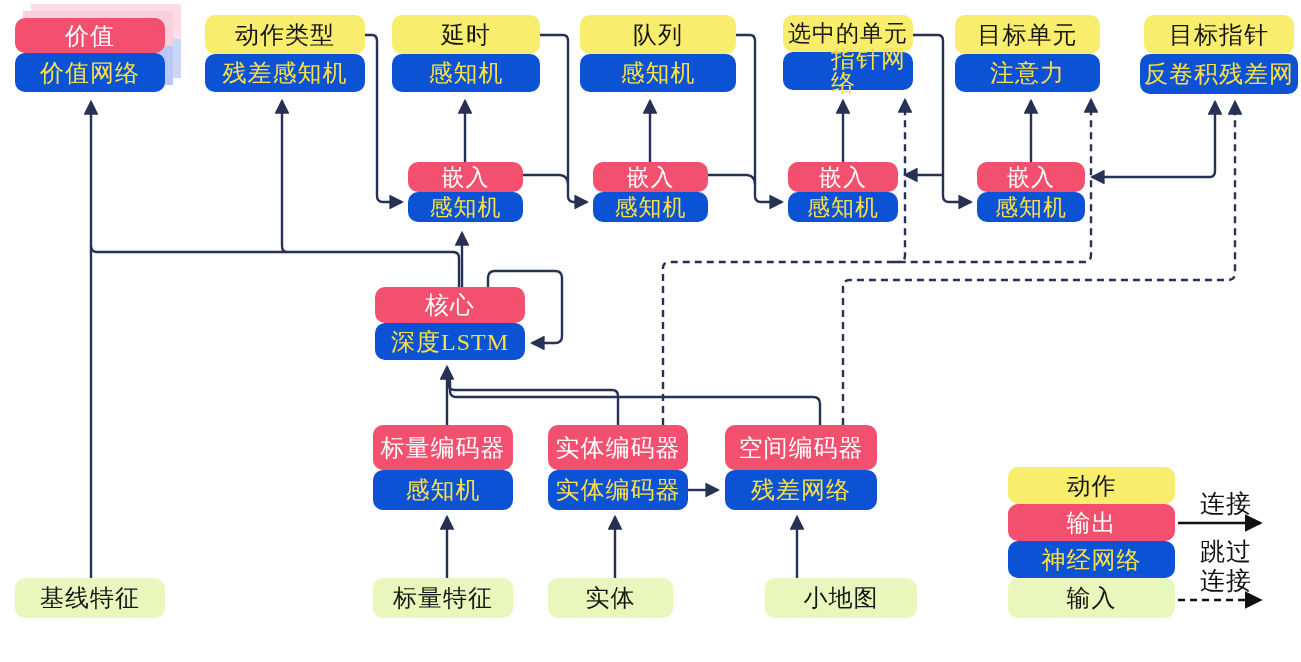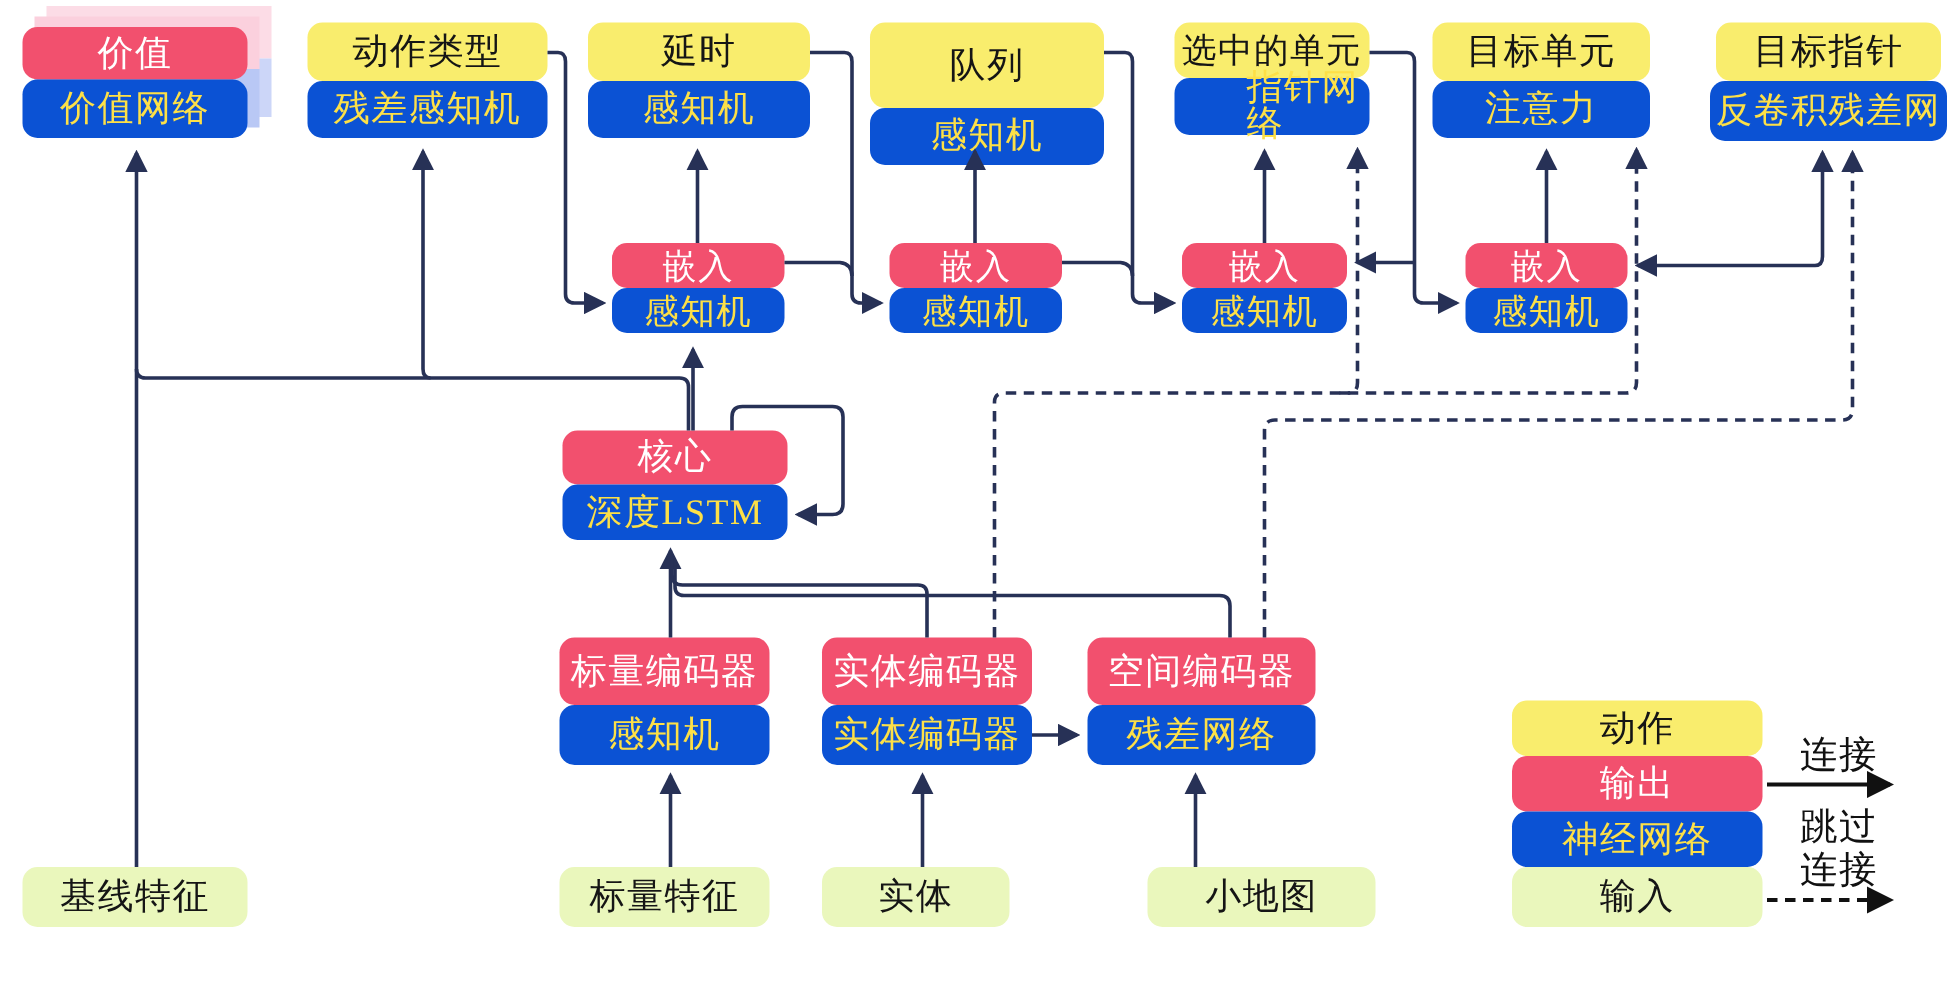--- a/index.html
+++ b/index.html
@@ -54,21 +54,21 @@
     <div class="part yellow" style="height:39px;">动作类型</div>
     <div class="part bluebox" style="height:38px;">残差感知机</div>
   </div>
 
   <div class="node" style="left:392px;top:15px;width:148px;">
     <div class="part yellow" style="height:39px;">延时</div>
     <div class="part bluebox" style="height:38px;">感知机</div>
   </div>
 
   <div class="node" style="left:580px;top:15px;width:156px;">
-    <div class="part yellow" style="height:57px;">队列</div>
+    <div class="part yellow" style="height:39px;">队列</div>
     <div class="part bluebox" style="height:38px;">感知机</div>
   </div>
 
   <div class="node" style="left:783px;top:15px;width:130px;">
     <div class="part yellow" style="height:37px;font-size:23px;">选中的单元</div>
     <div class="part bluebox" style="height:38px;padding-left:48px;">指针网络</div>
   </div>
 
   <div class="node" style="left:955px;top:15px;width:145px;">
     <div class="part yellow" style="height:39px;">目标单元</div>

